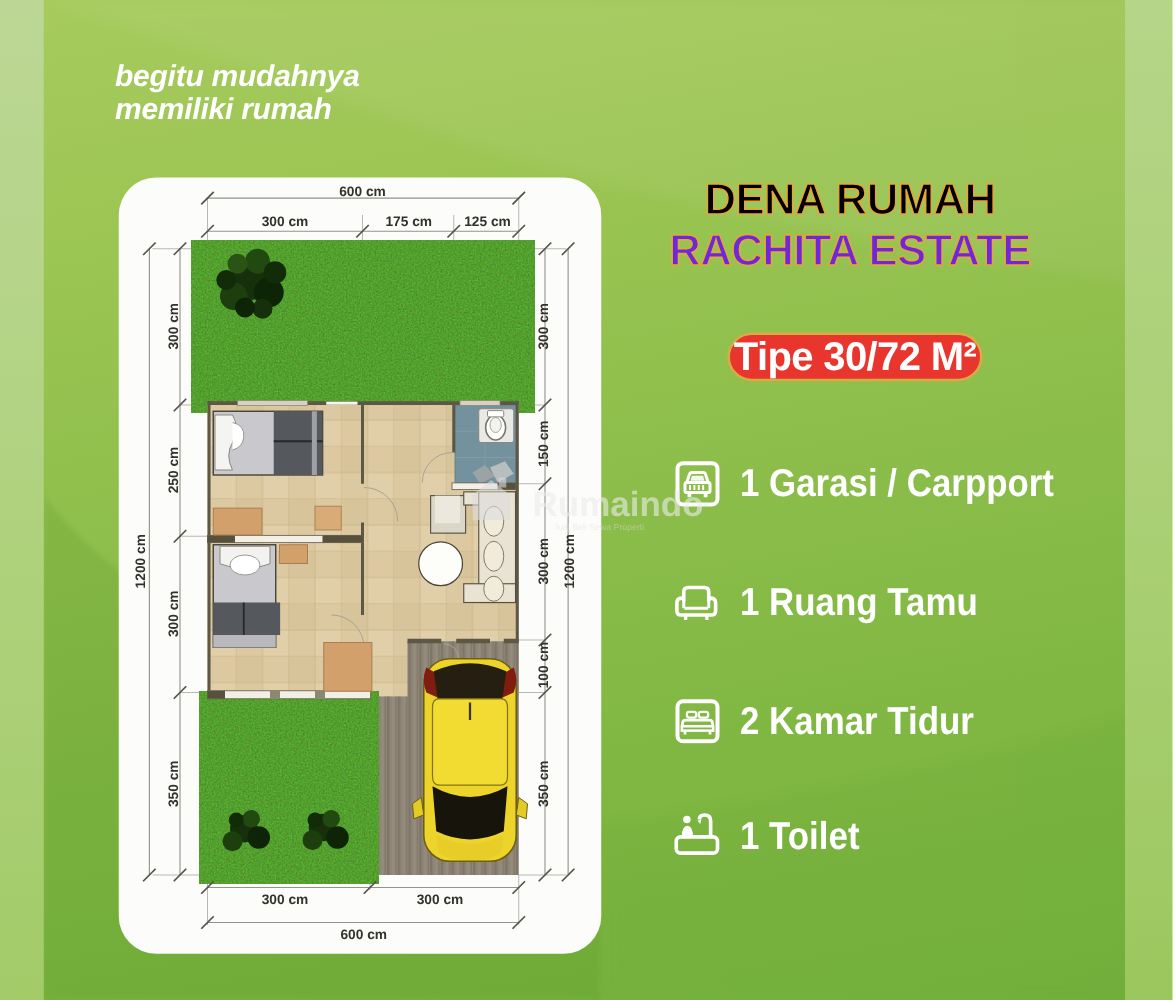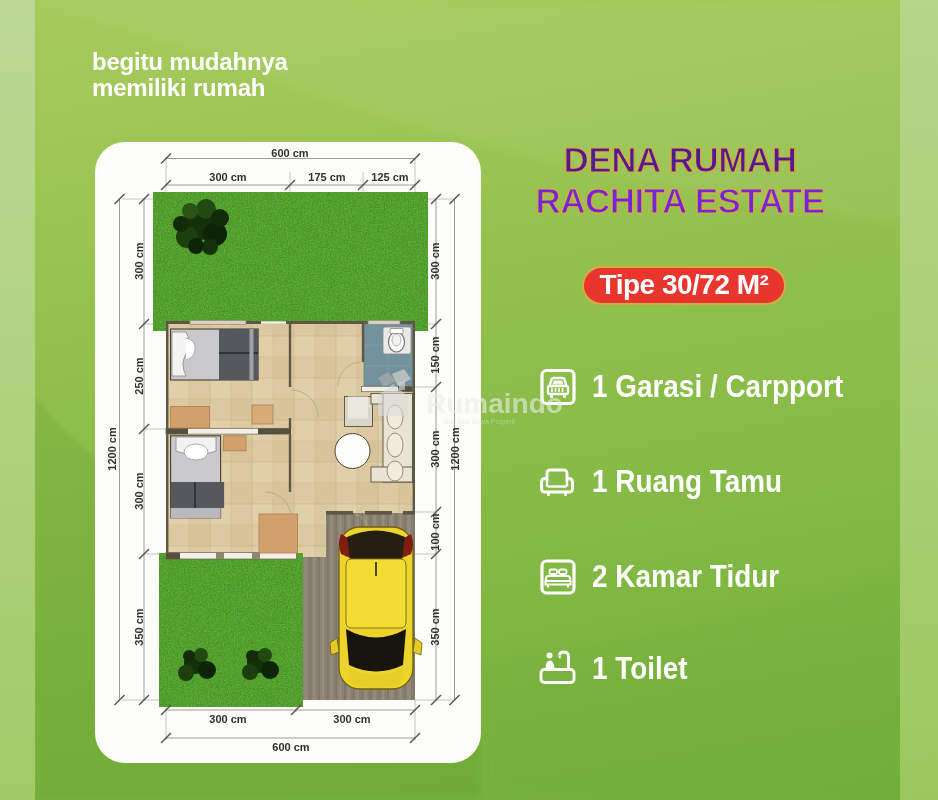--- a/index.html
+++ b/index.html
@@ -30,21 +30,21 @@
 <div class="abs" style="left:0;top:0;width:35px;height:800px;
   background:linear-gradient(180deg,#bcd795 0%,#b0d27f 50%,#a2cb68 100%);"></div>
 
 <div class="abs" style="left:900px;top:0;width:38px;height:800px;
   background:linear-gradient(180deg,#b5d588 0%,#a9cf73 55%,#9cc85f 100%);"></div>
 
 <div class="abs" style="left:0;top:0;width:938px;height:800px;pointer-events:none;
   background:radial-gradient(ellipse 120% 110% at 45% 42%, rgba(255,255,255,0) 62%, rgba(30,60,5,0.06) 100%);"></div>
 
 <div class="abs" style="left:92px;top:49px;width:320px;color:#ffffff;
-  font-size:24px;line-height:26px;font-weight:bold;letter-spacing:-0.2px;">
+  font-size:24px;line-height:26px;font-weight:bold;letter-spacing:-0.2px;font-style:italic;">
   begitu mudahnya<br>memiliki rumah
 </div>
 
 <div class="abs" style="left:95px;top:142px;width:386px;height:621px;background:#fcfcfb;
   border-radius:30px;"></div>
 
 <svg class="abs" style="left:95px;top:142px" width="386" height="621" viewBox="95 142 386 621">
   <defs>
     <filter id="grassTex" x="-5%" y="-5%" width="110%" height="110%" color-interpolation-filters="sRGB">
       <feTurbulence type="fractalNoise" baseFrequency="0.7" numOctaves="3" seed="7"></feTurbulence>
@@ -313,30 +313,30 @@
     <text x="142.5" y="627" text-anchor="middle" transform="rotate(-90 142.5 627)">350 cm</text>
     <text x="438.5" y="261" text-anchor="middle" transform="rotate(-90 438.5 261)">300 cm</text>
     <text x="438.5" y="355" text-anchor="middle" transform="rotate(-90 438.5 355)">150 cm</text>
     <text x="438.5" y="449" text-anchor="middle" transform="rotate(-90 438.5 449)">300 cm</text>
     <text x="438.5" y="532" text-anchor="middle" transform="rotate(-90 438.5 532)">100 cm</text>
     <text x="438.5" y="627" text-anchor="middle" transform="rotate(-90 438.5 627)">350 cm</text>
     <text x="459" y="449" text-anchor="middle" transform="rotate(-90 459 449)">1200 cm</text>
   </g>
 </svg>
 
-<div class="abs" style="left:460px;top:140px;width:440px;text-align:center;color:#4c1d95;
+<div class="abs" style="left:460px;top:140px;width:440px;text-align:center;color:#000000;
   font-size:35px;font-weight:bold;letter-spacing:-0.5px;-webkit-text-stroke:1.2px #e5a531;
   text-shadow:0 0 1px rgba(255,255,255,0.45);">DENA RUMAH</div>
 
 <div class="abs" style="left:460px;top:181px;width:440px;text-align:center;color:#6d28d9;
   font-size:35px;font-weight:bold;letter-spacing:-0.5px;-webkit-text-stroke:1.2px #e5a531;
   text-shadow:0 0 1px rgba(255,255,255,0.45);">RACHITA ESTATE</div>
 
 <div class="abs" style="left:582px;top:266px;width:200px;height:35px;background:#e8352d;
-  border:2.5px solid #d9ab44;border-radius:21px;color:#ffffff;font-size:28px;font-weight:bold;
+  border:2.5px solid #d9ab44;border-radius:21px;color:#ffffff;font-size:32px;font-weight:bold;
   text-align:center;line-height:34px;letter-spacing:-0.5px;">Tipe 30/72 M²</div>
 
 <svg class="abs" style="left:540px;top:368px" width="36" height="38" viewBox="0 0 36 38">
   <rect x="2" y="2.5" width="32" height="33" rx="4.5" fill="none" stroke="#ffffff" stroke-width="3.2"></rect>
   <path d="M9.5,18 L11.5,11.5 Q12,10 13.5,10 H22.5 Q24,10 24.5,11.5 L26.5,18" fill="none" stroke="#ffffff" stroke-width="2.4"></path>
   <path d="M13.5,12.5 h9 l1,4 h-11 z" fill="#ffffff" opacity="0.9"></path>
   <rect x="8" y="18" width="20" height="8" rx="1.5" fill="none" stroke="#ffffff" stroke-width="2.4"></rect>
   <line x1="12" y1="20" x2="12" y2="24" stroke="#ffffff" stroke-width="1.6"></line>
   <line x1="15.5" y1="20" x2="15.5" y2="24" stroke="#ffffff" stroke-width="1.6"></line>
   <line x1="19" y1="20" x2="19" y2="24" stroke="#ffffff" stroke-width="1.6"></line>

